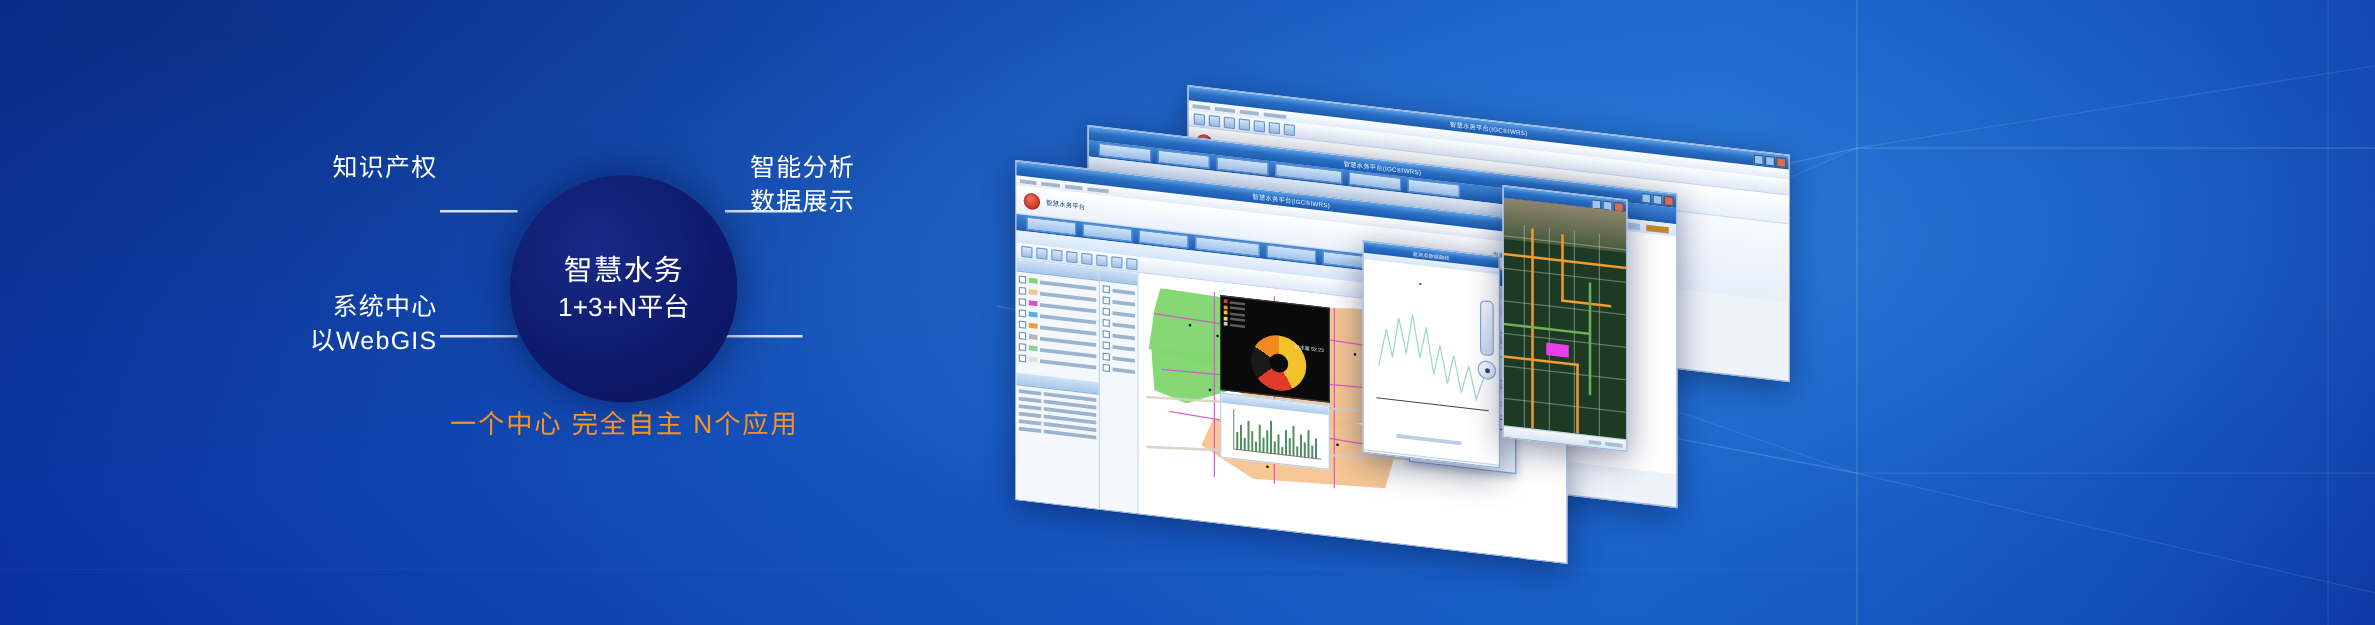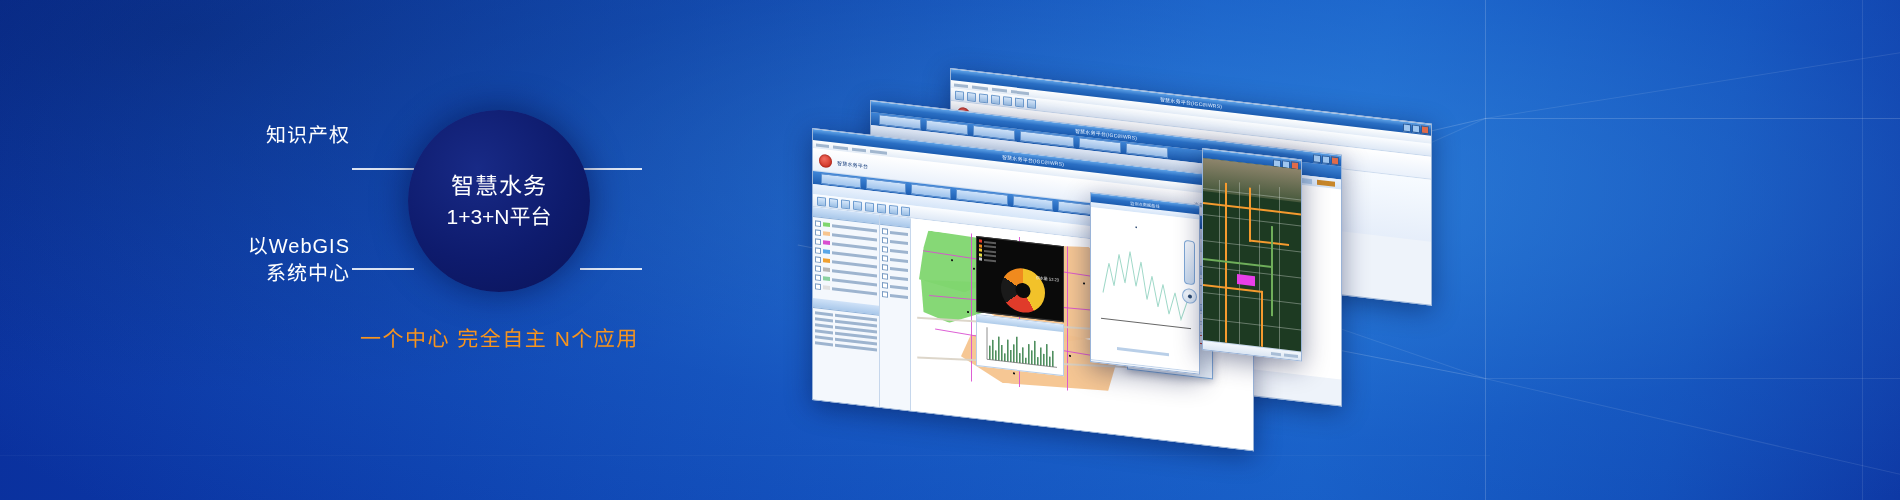--- a/index.html
+++ b/index.html
@@ -22,21 +22,21 @@
   .gl-h{height:1px;}
   .gl-v{width:1px;}
   .gl-d{height:1px;transform-origin:0 0;}
   .soft{opacity:.55;}
   .softer{opacity:.33;}
 
   
   .infoblock{position:absolute;left:0;top:0;width:790px;height:500px;}
 
   .circle{
-    position:absolute;left:408px;top:110px;width:182px;height:182px;border-radius:50%;
+    position:absolute;left:408px;top:140px;width:182px;height:182px;border-radius:50%;
     background:radial-gradient(circle at 38% 32%,#182a86 0%,#0e1b6d 55%,#0a1358 100%);
     box-shadow:0 0 34px rgba(4,10,60,.55);
     display:flex;flex-direction:column;align-items:center;justify-content:center;
     color:#fff;text-align:center;line-height:1;
   }
   .circle .c1{font-size:23px;letter-spacing:1px;margin-bottom:8px;font-weight:400;}
   .circle .c2{font-size:27px;letter-spacing:.5px;margin-bottom:7px;white-space:nowrap;}
   .circle .c2 sup{font-size:13px;vertical-align:super;}
   .circle .c3{font-size:21px;letter-spacing:0px;white-space:nowrap;}
 
@@ -168,24 +168,28 @@
 
     <div class="circle">
       <div class="c1">智慧水务</div>
       <div class="c3">1+3+N平台</div>
     </div>
 
     <div class="lbl r" style="left:180px;top:122px;width:170px;">
       <div class="big">知识产权</div>
     </div>
 
+    <div class="lbl l" style="left:600px;top:122px;width:190px;">
+      <div class="big">智能分析</div>
+      <div class="big">数据展示</div>
+    </div>
 
     <div class="lbl r" style="left:170px;top:233px;width:180px;">
+      <div class="big">系统中心</div>
       <div class="big">以WebGIS</div>
-      <div class="big">系统中心</div>
     </div>
 
 
     <div class="tagline">一个中心  完全自主  N个应用</div>
   </div>
 
   <div class="scene">
 
     <div class="win" style="left:160px;top:68px;width:480px;height:180px;transform:skewY(6.6deg);transform-origin:left top;">
       <div class="tbar">

